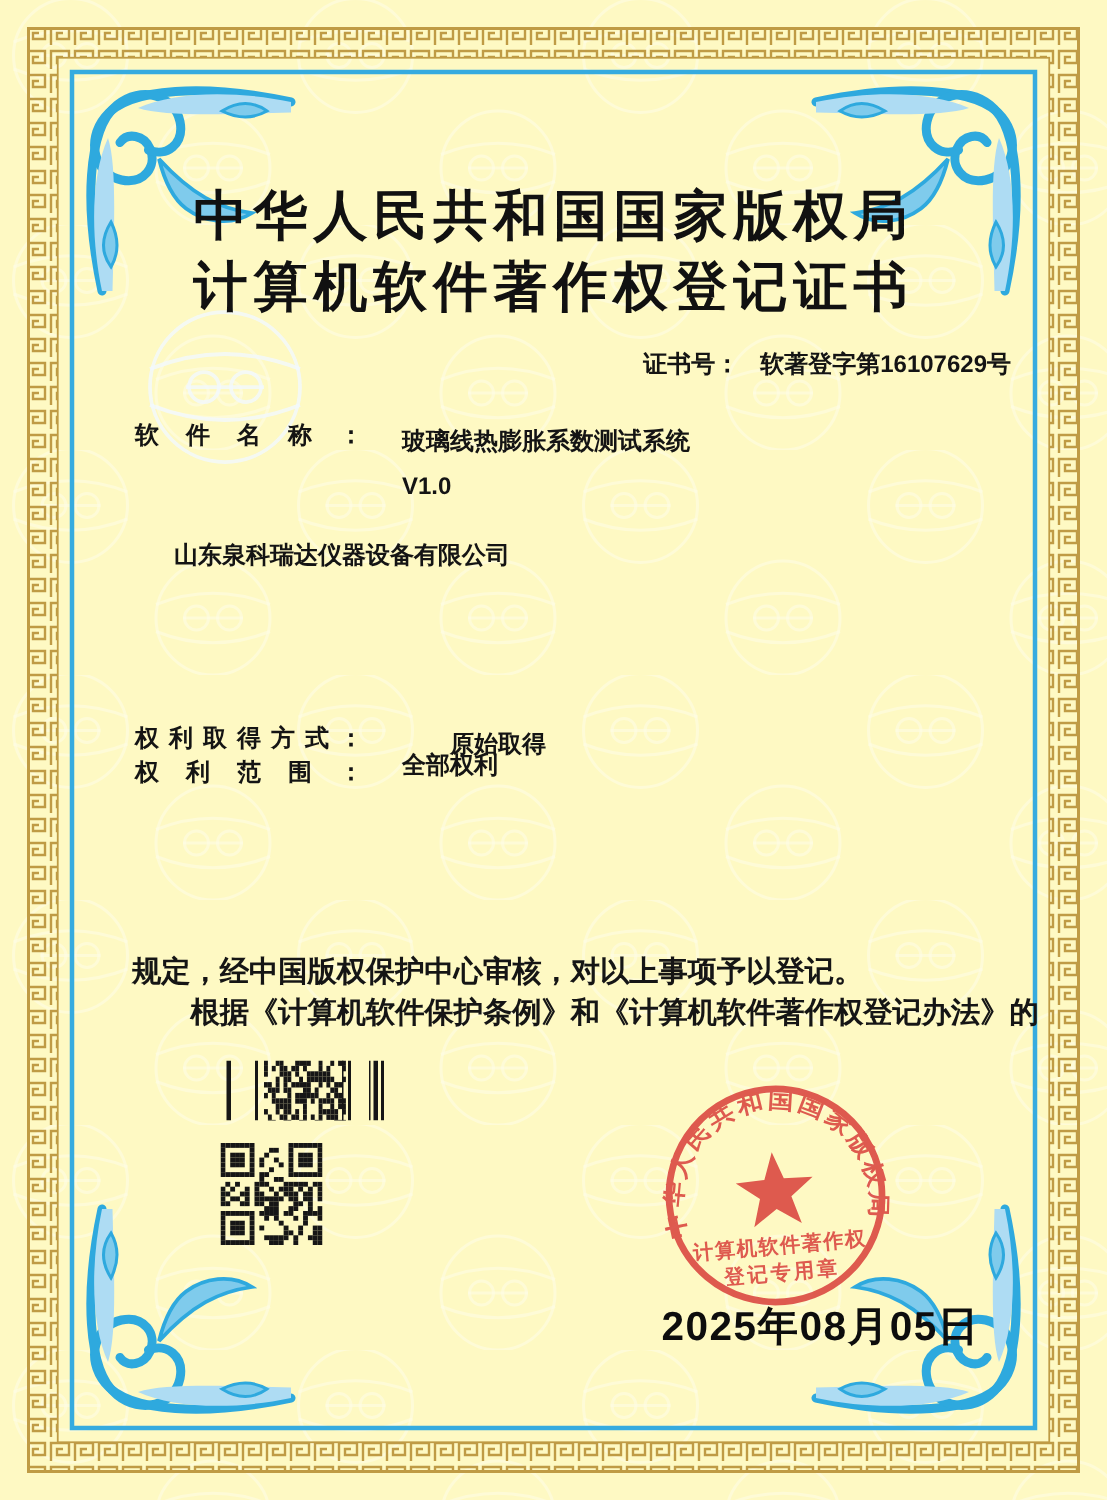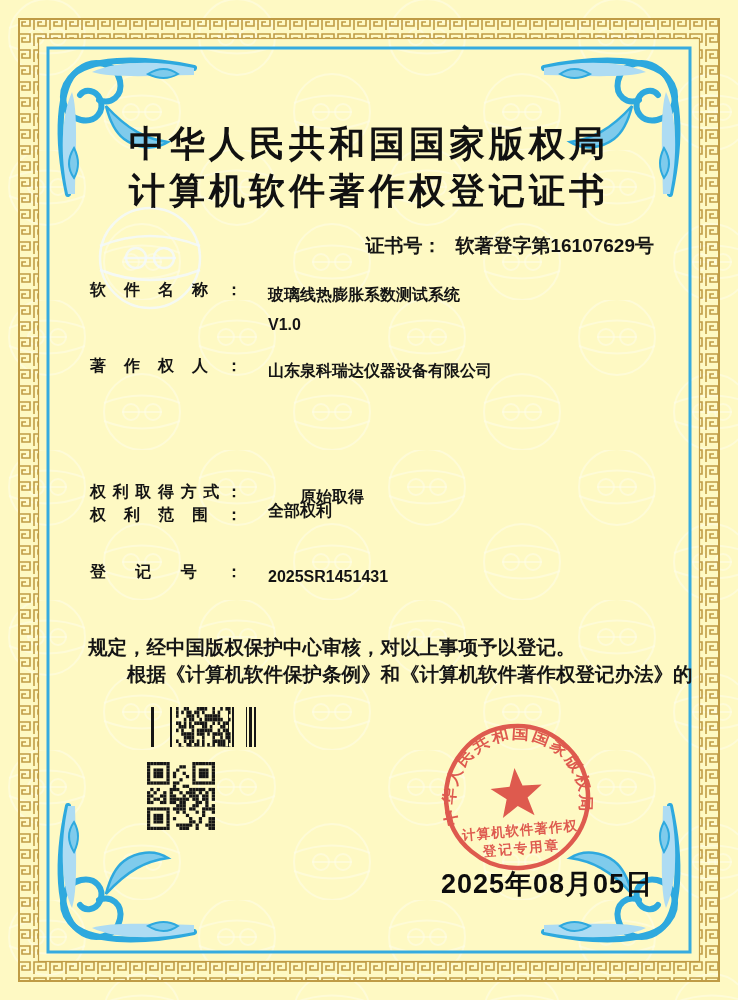--- a/index.html
+++ b/index.html
@@ -15,21 +15,21 @@
   .title-line {
     left:0; width:100%; text-align:center;
     font-family:"Liberation Serif", serif;
     font-weight:bold; font-size:36px; letter-spacing:4px; color:#111;
     white-space:nowrap;
   }
   .title1 { top:120px; }
   .title2 { top:167px; }
 
   .certno {
-    top:233px; right:84px; font-size:19px; font-weight:bold; white-space:nowrap;
+    top:233px; right:64px; font-size:16px; font-weight:bold; white-space:nowrap;
   }
   .certno .val { margin-left:14px; }
 
   .frow { left:90px; display:flex; font-size:16px; font-weight:bold; white-space:nowrap; }
   .flabel {
     display:inline-block; width:152px;
     text-align:justify; text-align-last:justify;
   }
   .fvalue { margin-left:26px; line-height:30px; }
   .f0 { top:280px; } .f1 { top:356px; } .f2 { top:482px;gap:32px; }
@@ -120,34 +120,29 @@
   </div>
 
   <div class="abs frow f0">
     <span class="flabel">软件名称：</span>
     <span class="fvalue">
       <div>玻璃线热膨胀系数测试系统</div>
       <div>V1.0</div>
     </span>
   </div>
   <div class="abs frow f1">
-    <span class="flabel">著作权人：</span>
     <span class="fvalue">山东泉科瑞达仪器设备有限公司</span>
   </div>
   <div class="abs frow f2">
     <span class="flabel">权利取得方式：</span>
     <span class="fvalue">原始取得</span>
   </div>
   <div class="abs frow f3">
     <span class="flabel">权利范围：</span>
     <span class="fvalue">全部权利</span>
-  </div>
-  <div class="abs frow f4">
-    <span class="flabel">登记号：</span>
-    <span class="fvalue">2025SR1451431</span>
   </div>
 
   <div class="abs statement">
     <div class="ln ln2">规定，经中国版权保护中心审核，对以上事项予以登记。</div>
     <div class="ln ln1">根据《计算机软件保护条例》和《计算机软件著作权登记办法》的</div>
   </div>
 
   <div class="abs barcode-wrap">
     <svg id="barcode-svg" width="108" height="40" xmlns="http://www.w3.org/2000/svg">
         <rect x="3" y="0" width="3" height="40" fill="#161616"></rect>

